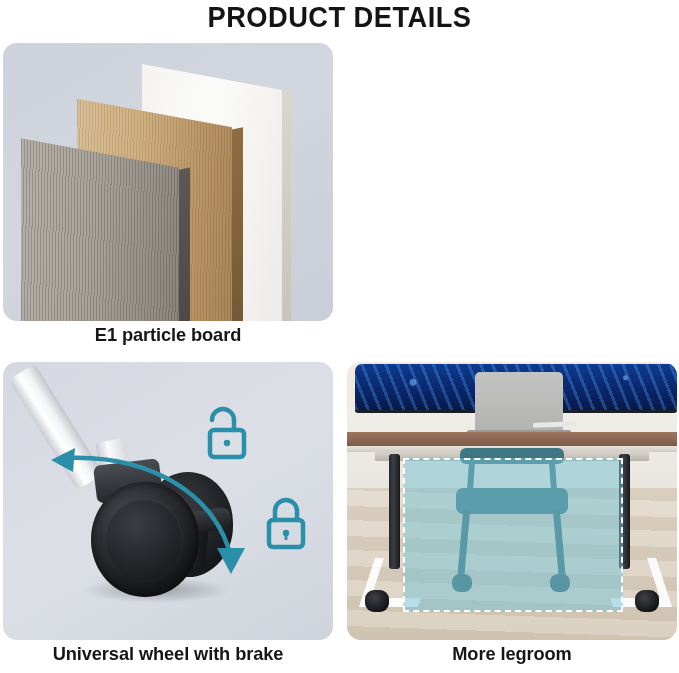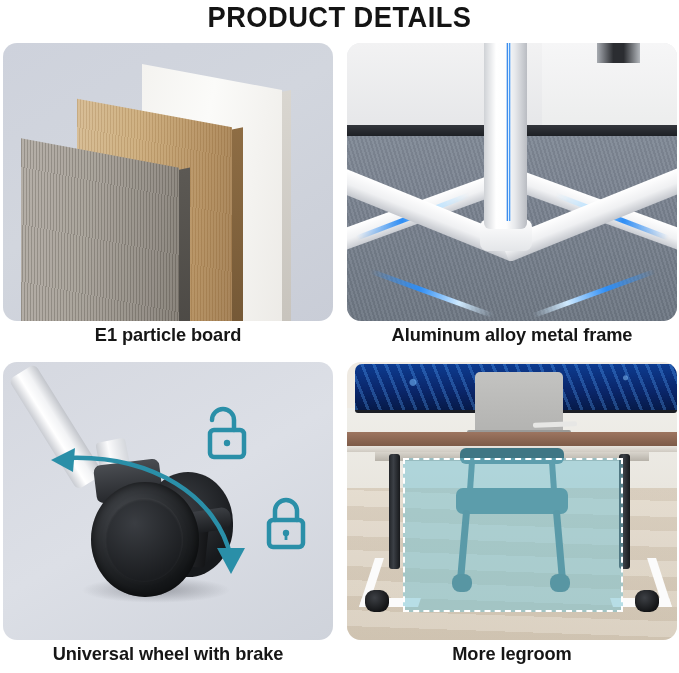--- a/index.html
+++ b/index.html
@@ -238,41 +238,20 @@
           <div class="edge"></div>
         </div>
         <div class="board bGrey">
           <div class="face"></div>
           <div class="edge"></div>
         </div>
       </div>
       <div class="caption">E1 particle board</div>
     </div>
 
-    <div class="cell c1">
-      <div class="photo p2">
-        <div class="wallTop"></div>
-        <div class="wallPlate"></div>
-        <div class="vent"></div>
-        <div class="darkBar"></div>
-        <div class="floor"></div>
-        <div class="legL"></div>
-        <div class="legR"></div>
-        <div class="glowL"></div>
-        <div class="glowR"></div>
-        <div class="legFL"></div>
-        <div class="legFR"></div>
-        <div class="glowFL"></div>
-        <div class="glowFR"></div>
-        <div class="hub"></div>
-        <div class="col"></div>
-        <div class="colGlow"></div>
-      </div>
-      <div class="caption">Aluminum alloy metal frame</div>
-    </div>
 
     <div class="cell c2">
       <div class="photo p3">
         <div class="shadow"></div>
         <div class="tube"></div>
         <div class="tube2"></div>
         <div class="yoke"></div>
         <div class="wheelBack"></div>
         <div class="brakeStem"></div>
         <div class="brake"></div>

